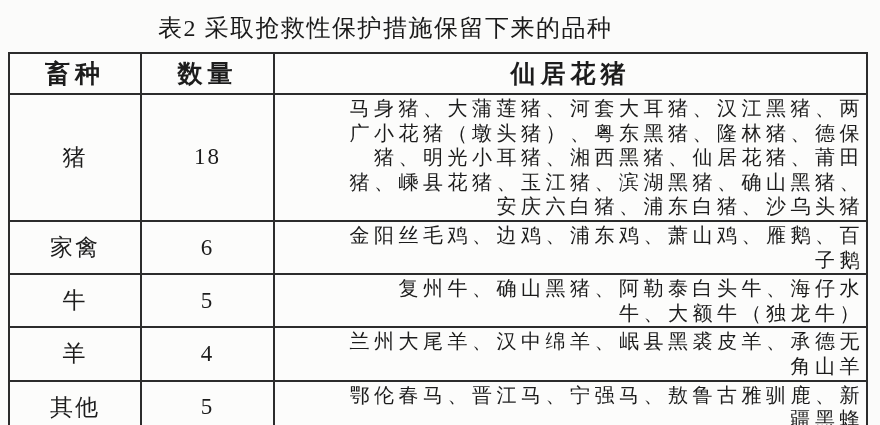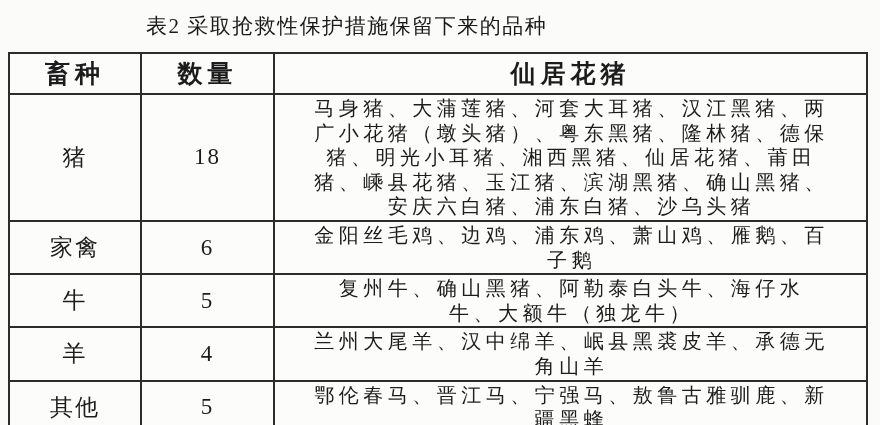--- a/index.html
+++ b/index.html
@@ -10,23 +10,23 @@
     position: relative;
     width: 880px;
     height: 425px;
     background: #fbfbfa;
     font-family: "Liberation Serif", "DejaVu Serif", serif;
     color: #1c1c1c;
     overflow: hidden;
   }
   .doc-title {
     position: absolute;
-    left: 146px;
+    left: 158px;
     top: 12px;
-    font-size: 21px;
+    font-size: 24px;
     letter-spacing: 1.5px;
     white-space: nowrap;
     color: #1a1a1a;
   }
   table.breeds-table {
     position: absolute;
     left: 8px;
     top: 52px;
     width: 860px;
     border-collapse: collapse;
@@ -50,21 +50,21 @@
   }
   td.c-species, td.c-count {
     text-align: center;
     font-size: 23px;
     letter-spacing: 2px;
   }
   td.c-breeds {
     font-size: 20px;
     letter-spacing: 4.5px;
     line-height: 24.6px;
-    text-align: center;
+    text-align: right;
     padding: 1px 2px 1px 4px;
     white-space: pre-line;
   }
   tr.r-pig     { height: 119px; }
   tr.r-poultry { height: 43px; padding-left: 32px; }
   tr.r-cattle  { height: 44px; }
   tr.r-sheep   { height: 46px; }
   tr.r-other   { height: 44px; }
 </style>
 </head>

